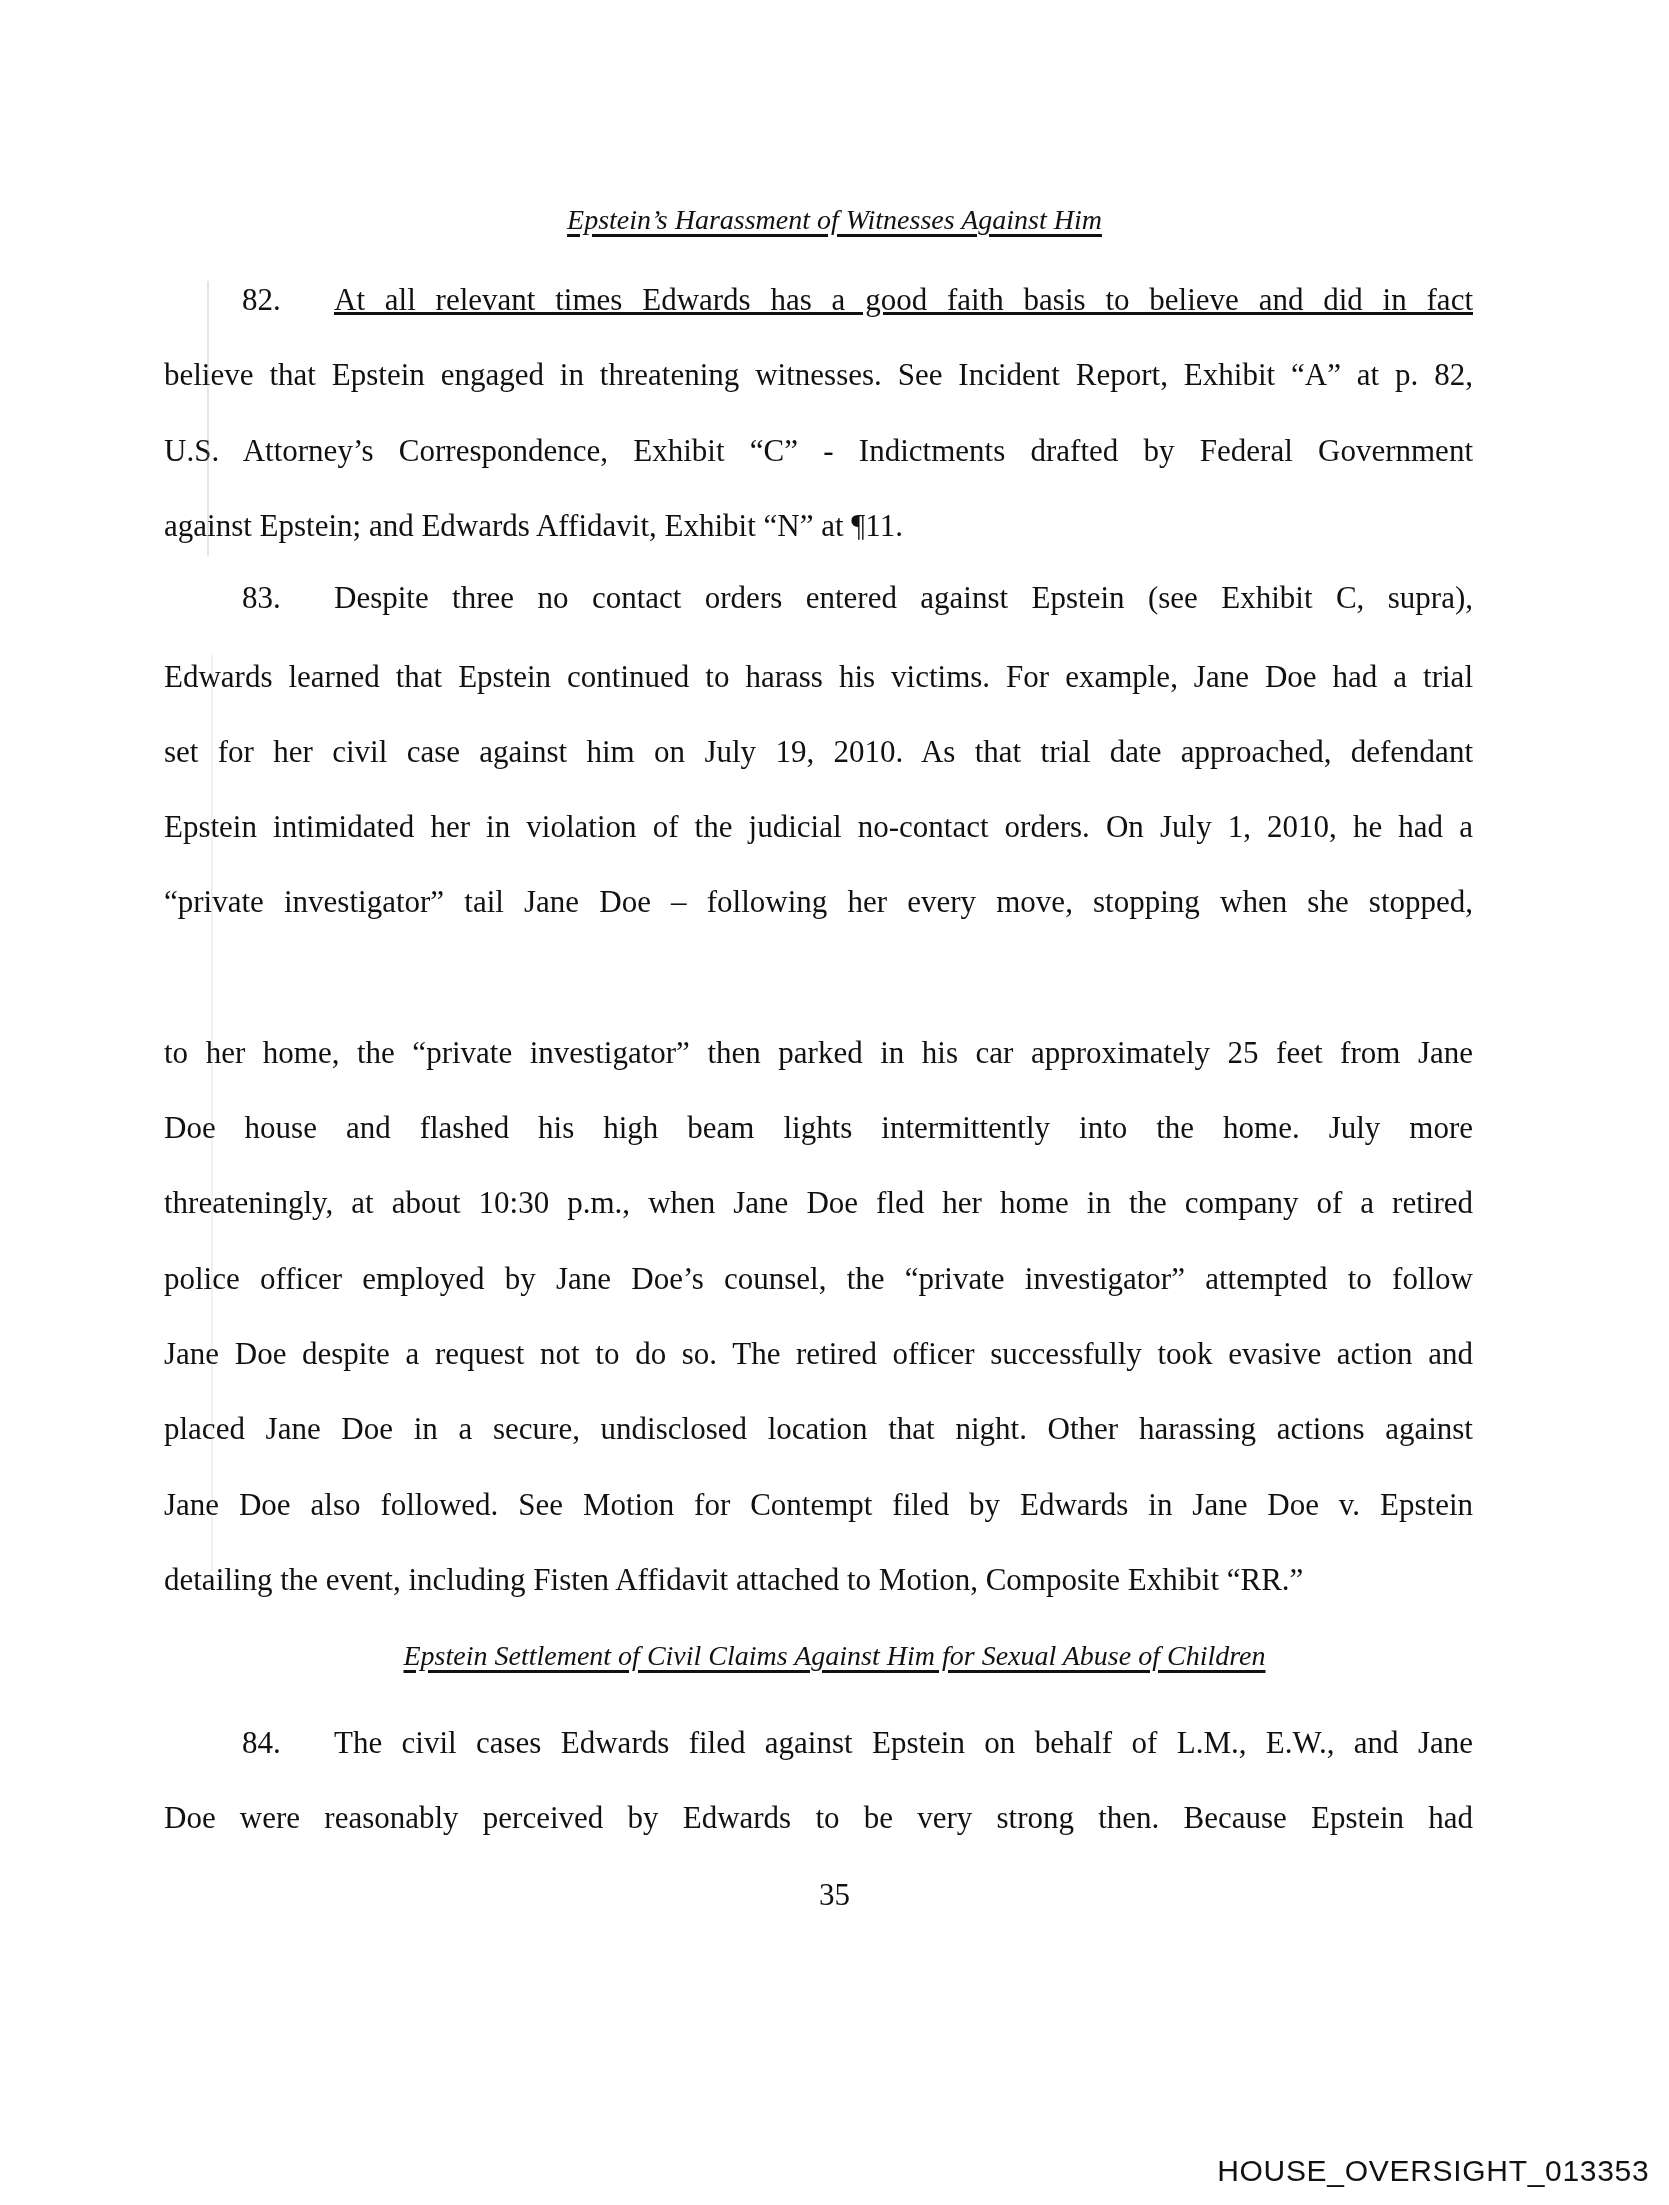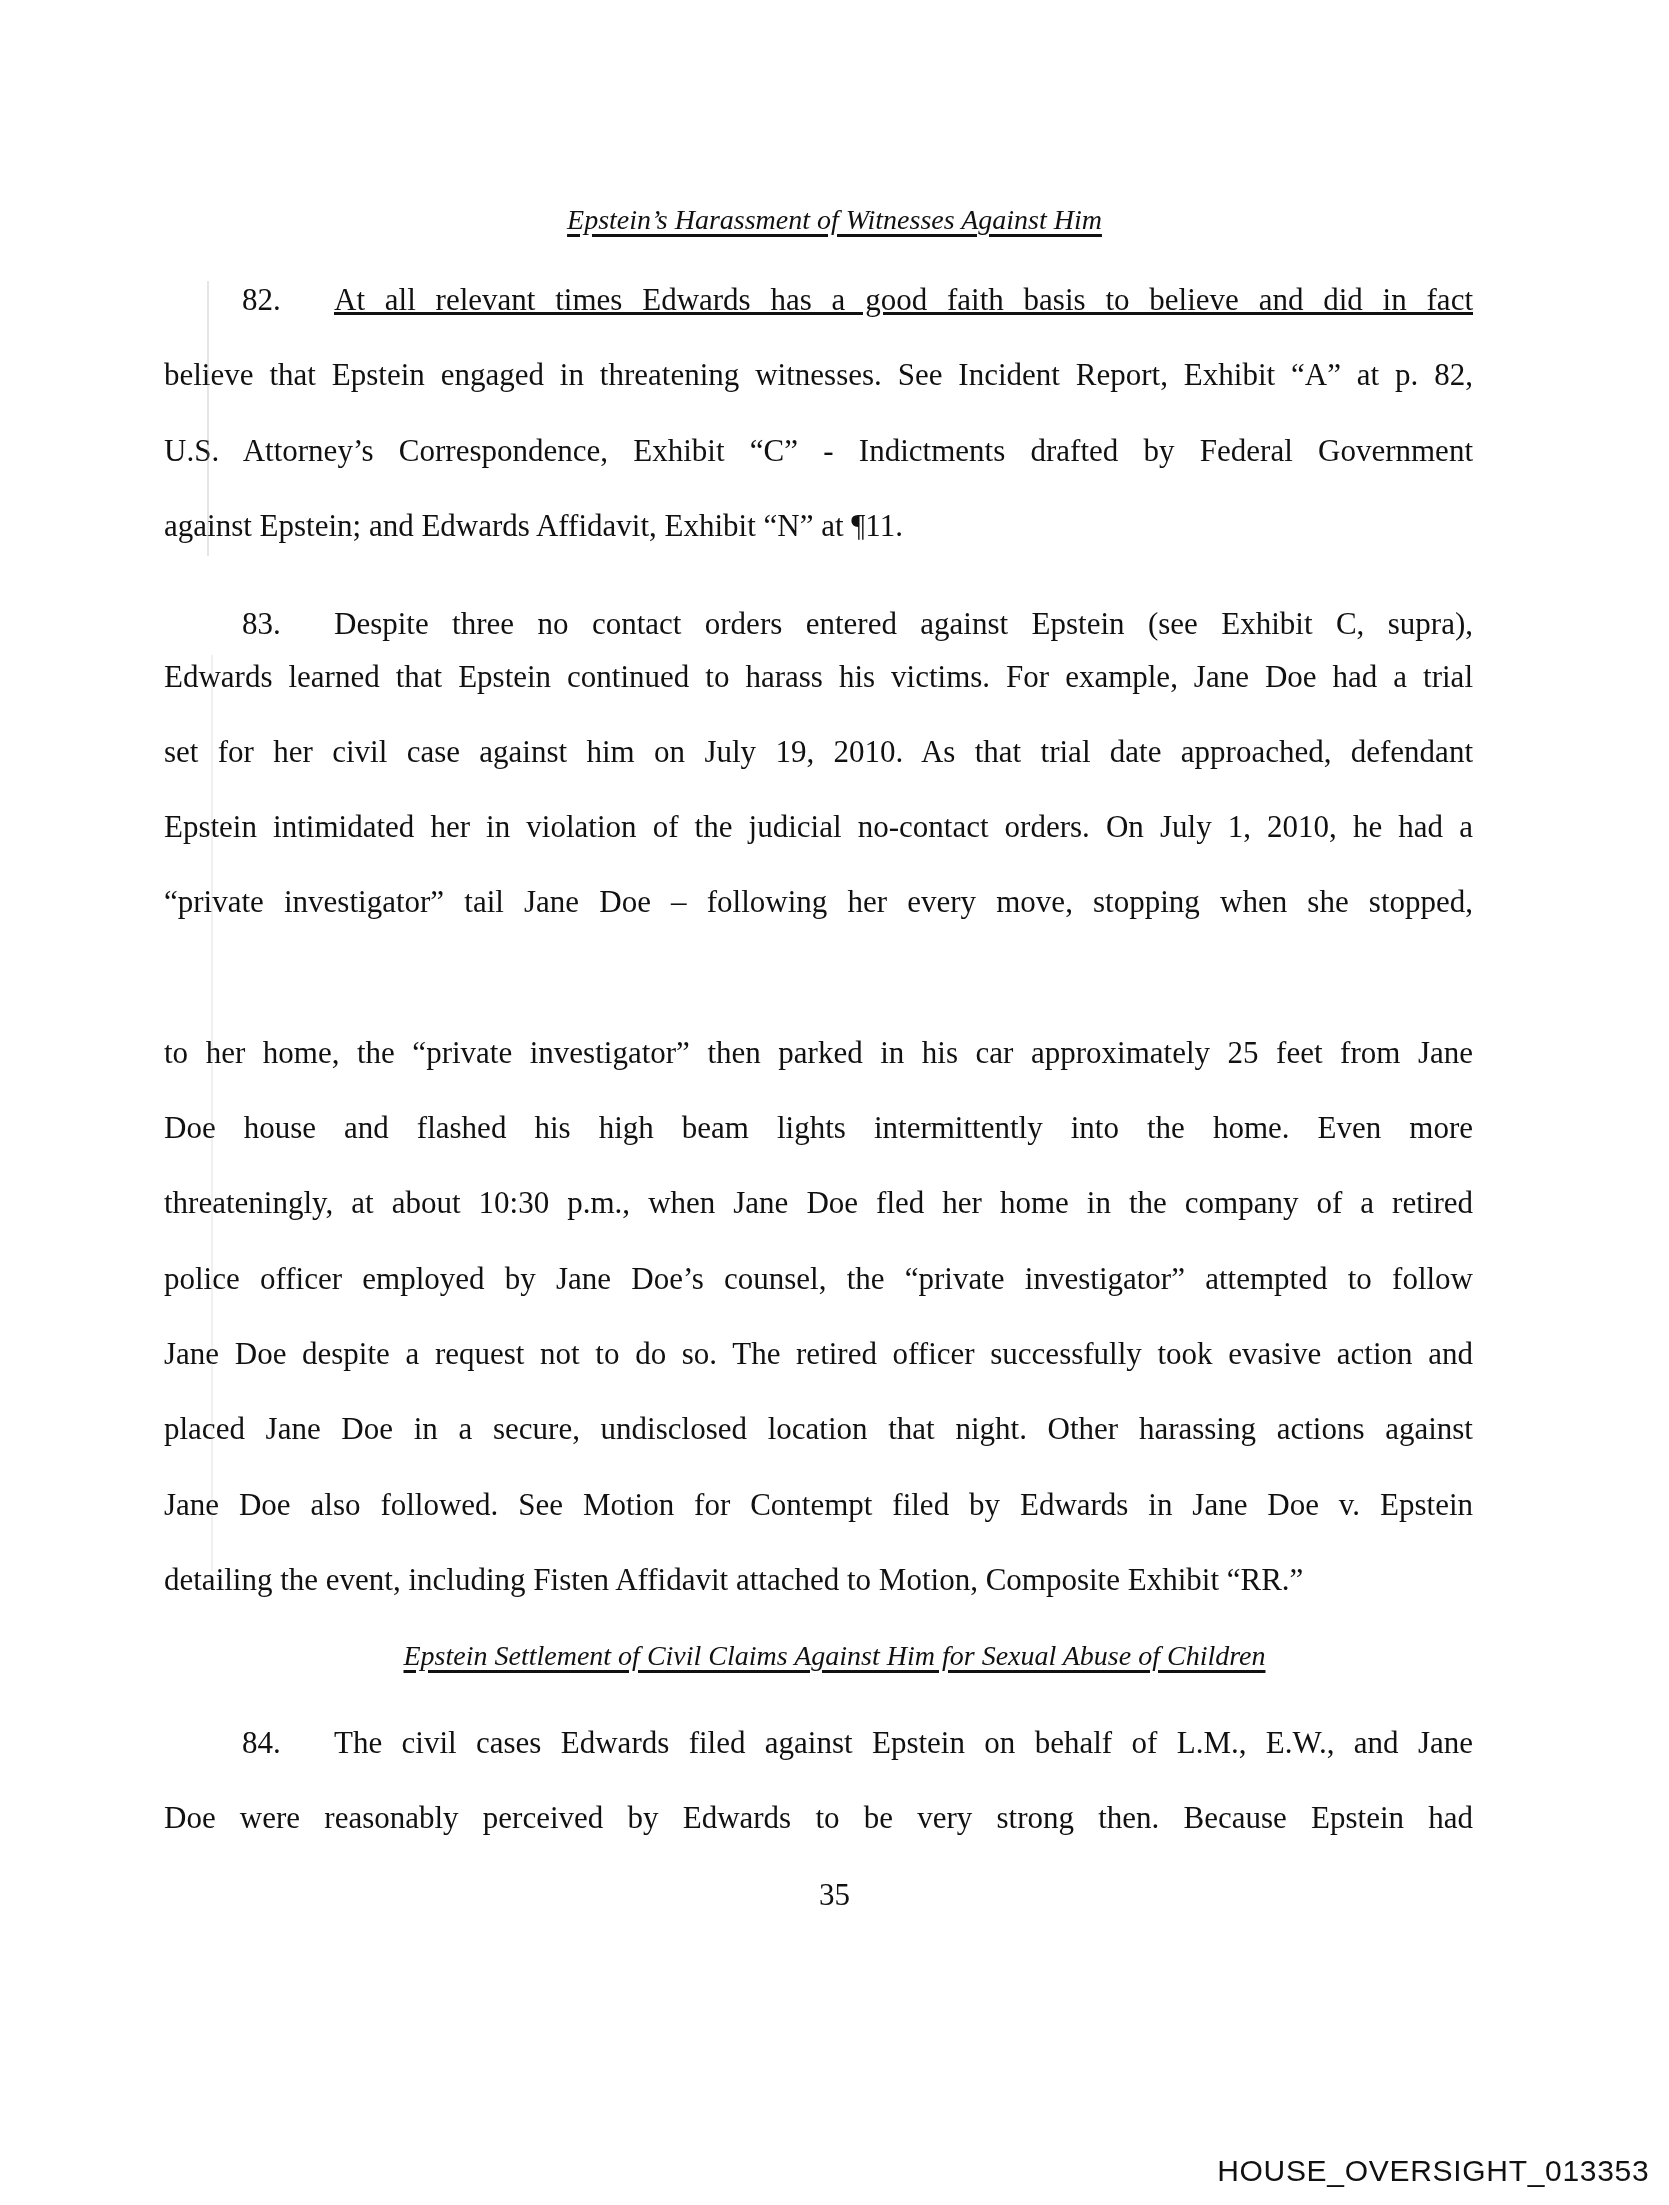--- a/index.html
+++ b/index.html
@@ -19,27 +19,27 @@
 
 <div class="page">
 
   <div class="heading" style="top:204px;">Epstein’s Harassment of Witnesses Against Him</div>
 
   <div class="line justify indent" style="top:280px; padding-left:0; left:242px; width:1231px;text-decoration:underline;"><span class="num">82.</span><span>At all relevant times Edwards has a good faith basis to believe and did in fact</span></div>
   <div class="line justify" style="top:355px;">believe that Epstein engaged in threatening witnesses. See Incident Report, Exhibit “A” at p. 82,</div>
   <div class="line justify" style="top:431px;">U.S. Attorney’s Correspondence, Exhibit “C” - Indictments drafted by Federal Government</div>
   <div class="line" style="top:506px;">against Epstein; and Edwards Affidavit, Exhibit “N” at ¶11.</div>
 
-  <div class="line justify" style="top:604px; left:242px; width:1231px;"><span class="num">83.</span><span>Despite three no contact orders entered against Epstein (see Exhibit C, supra),</span></div>
+  <div class="line justify" style="top:578px; left:242px; width:1231px;"><span class="num">83.</span><span>Despite three no contact orders entered against Epstein (see Exhibit C, supra),</span></div>
   <div class="line justify" style="top:657px;">Edwards learned that Epstein continued to harass his victims.  For example, Jane Doe had a trial</div>
   <div class="line justify" style="top:732px;">set for her civil case against him on July 19, 2010.  As that trial date approached, defendant</div>
   <div class="line justify" style="top:807px;">Epstein intimidated her in violation of the judicial no-contact orders.  On July 1, 2010, he had a</div>
   <div class="line justify" style="top:882px;">“private investigator” tail Jane Doe – following her every move, stopping when she stopped,</div>
   <div class="line justify" style="top:1033px;">to her home, the “private investigator” then parked in his car approximately 25 feet from Jane</div>
-  <div class="line justify" style="top:1108px;">Doe house and flashed his high beam lights intermittently into the home.    Even more</div>
+  <div class="line justify" style="top:1108px;">Doe house and flashed his high beam lights intermittently into the home.    July more</div>
   <div class="line justify" style="top:1183px;">threateningly, at about 10:30 p.m., when Jane Doe fled her home in the company of a retired</div>
   <div class="line justify" style="top:1259px;">police officer employed by Jane Doe’s counsel, the “private investigator” attempted to follow</div>
   <div class="line justify" style="top:1334px;">Jane Doe despite a request not to do so.  The retired officer successfully took evasive action and</div>
   <div class="line justify" style="top:1409px;font-family:Liberation Serif, serif;">placed Jane Doe in a secure, undisclosed location that night.  Other harassing actions against</div>
   <div class="line justify" style="top:1485px;">Jane Doe also followed.  See Motion for Contempt filed by Edwards in Jane Doe v. Epstein</div>
   <div class="line" style="top:1560px;">detailing the event, including Fisten Affidavit attached to Motion, Composite Exhibit “RR.”</div>
 
   <div class="heading" style="top:1640px;">Epstein Settlement of Civil Claims Against Him for Sexual Abuse of Children</div>
 
   <div class="line justify" style="top:1723px; left:242px; width:1231px;"><span class="num">84.</span><span>The civil cases Edwards filed against Epstein on behalf of L.M., E.W., and Jane</span></div>

